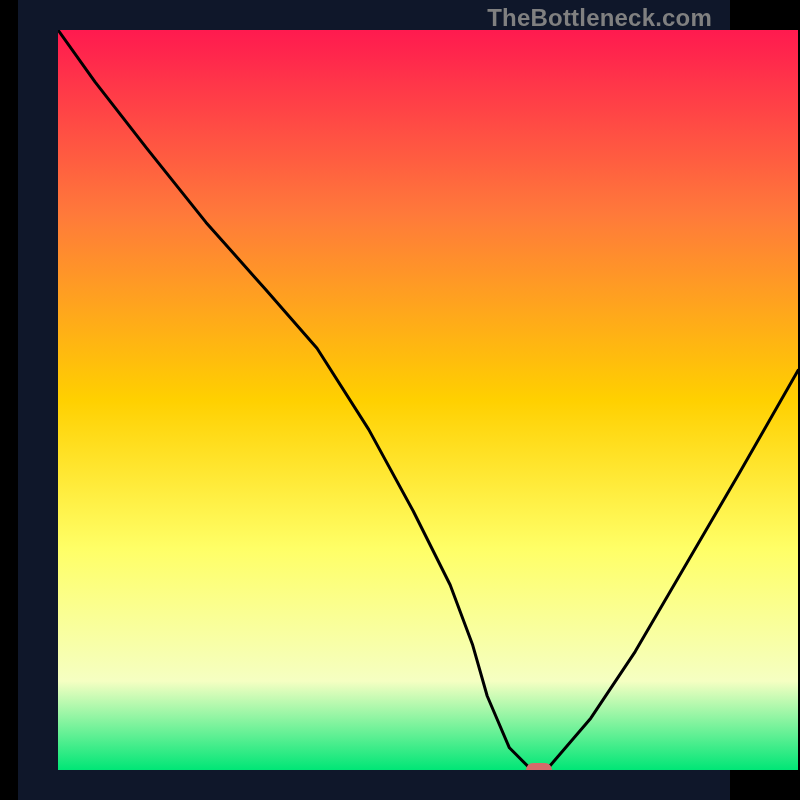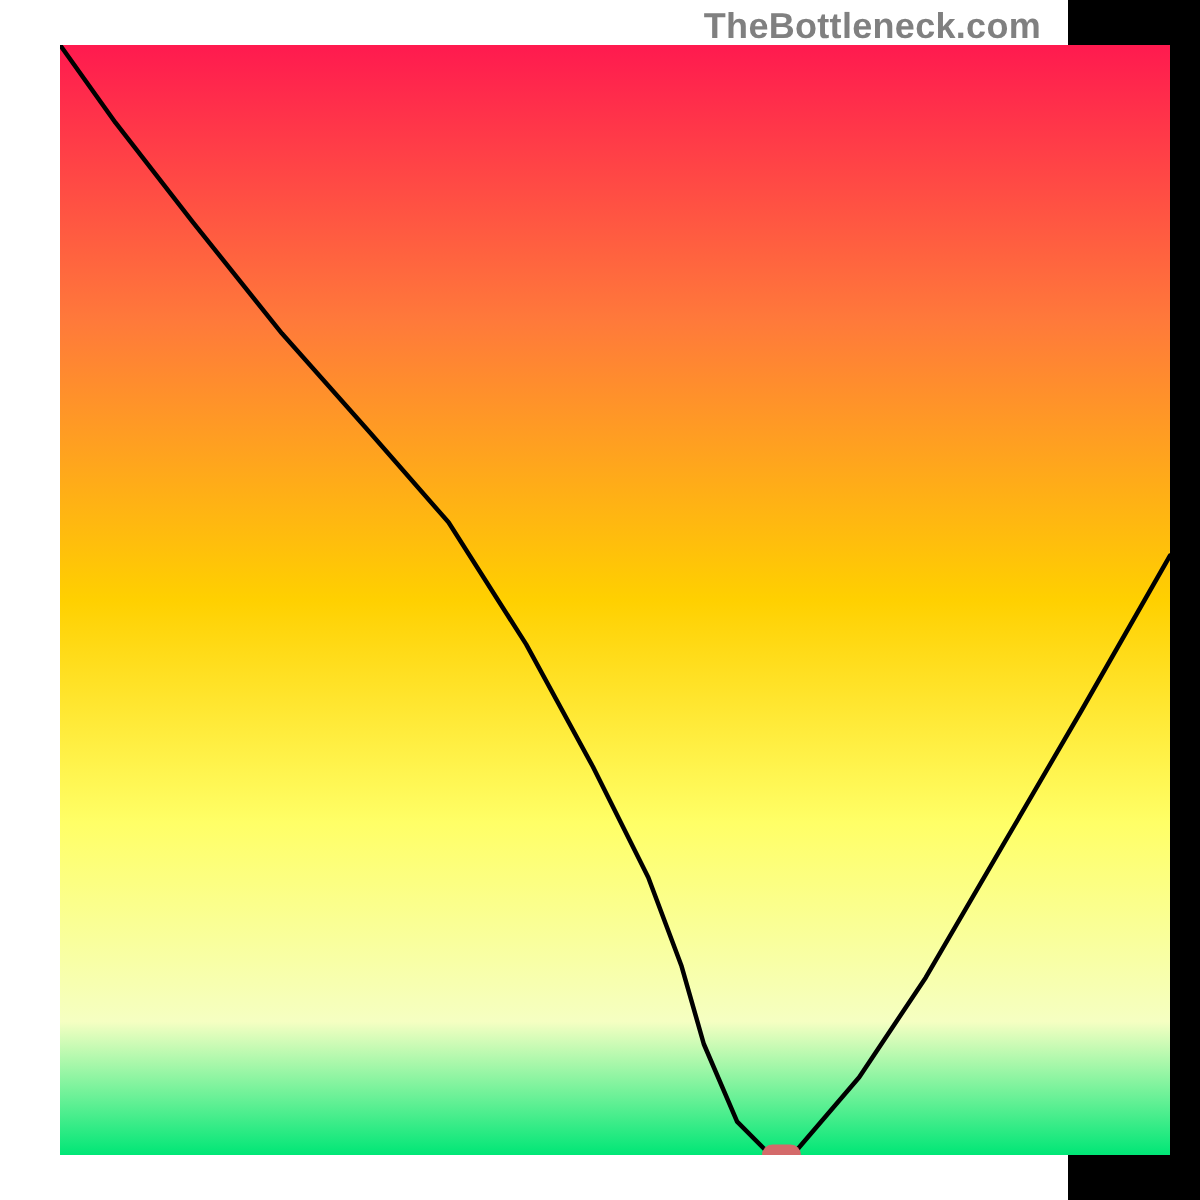--- a/index.html
+++ b/index.html
@@ -1,16 +1,16 @@
 <!DOCTYPE html>
 <html><head>
 <meta charset="utf-8">
 <style>
   html,body{margin:0;padding:0;width:800px;height:800px;overflow:hidden;background:#000;font-family:Arial,Helvetica,sans-serif}
-  .frame{position:absolute;left:0;top:0;width:712px;height:800px;background:#ffffff}
+  .frame{position:absolute;left:18px;top:0;width:712px;height:800px;background:#0f172a}
   .watermark{position:absolute;top:4px;right:18px;color:#808080;font-size:24px;font-weight:bold;letter-spacing:0.2px}
   .plot{position:absolute;left:40px;top:30px;width:740px;height:740px}
   svg{display:block}
 </style>
 </head>
 <body>
 
 <div class="frame">
   <div class="watermark">TheBottleneck.com</div>
   <div class="plot">

